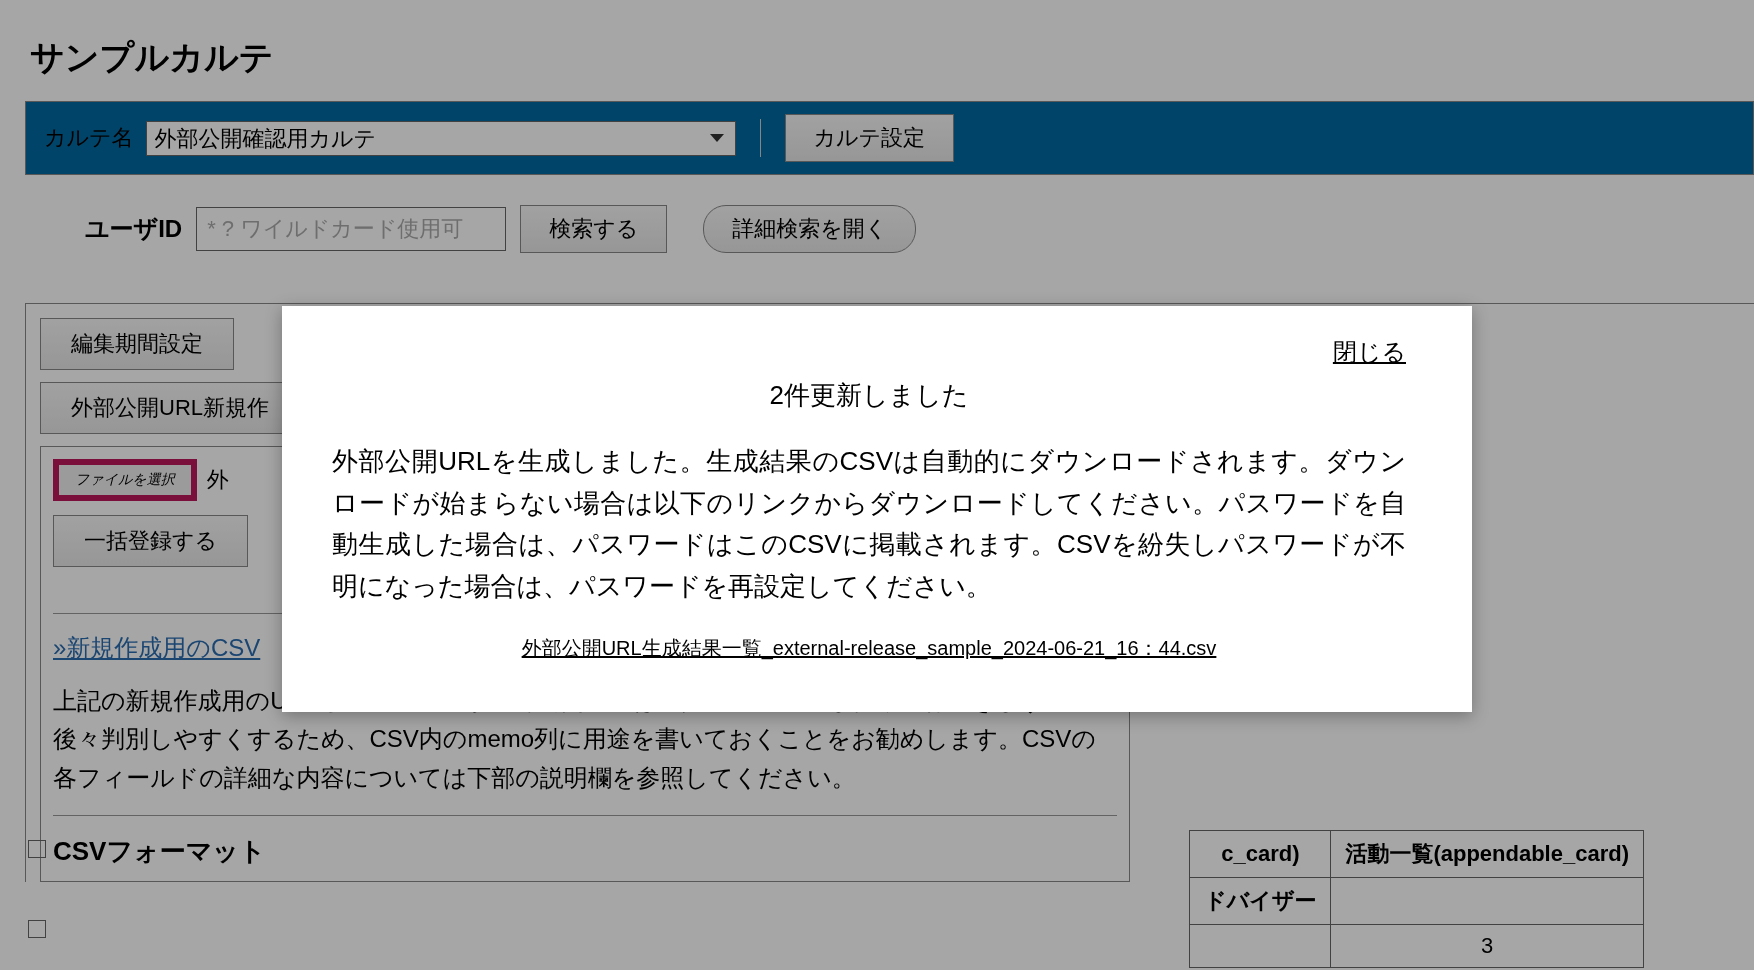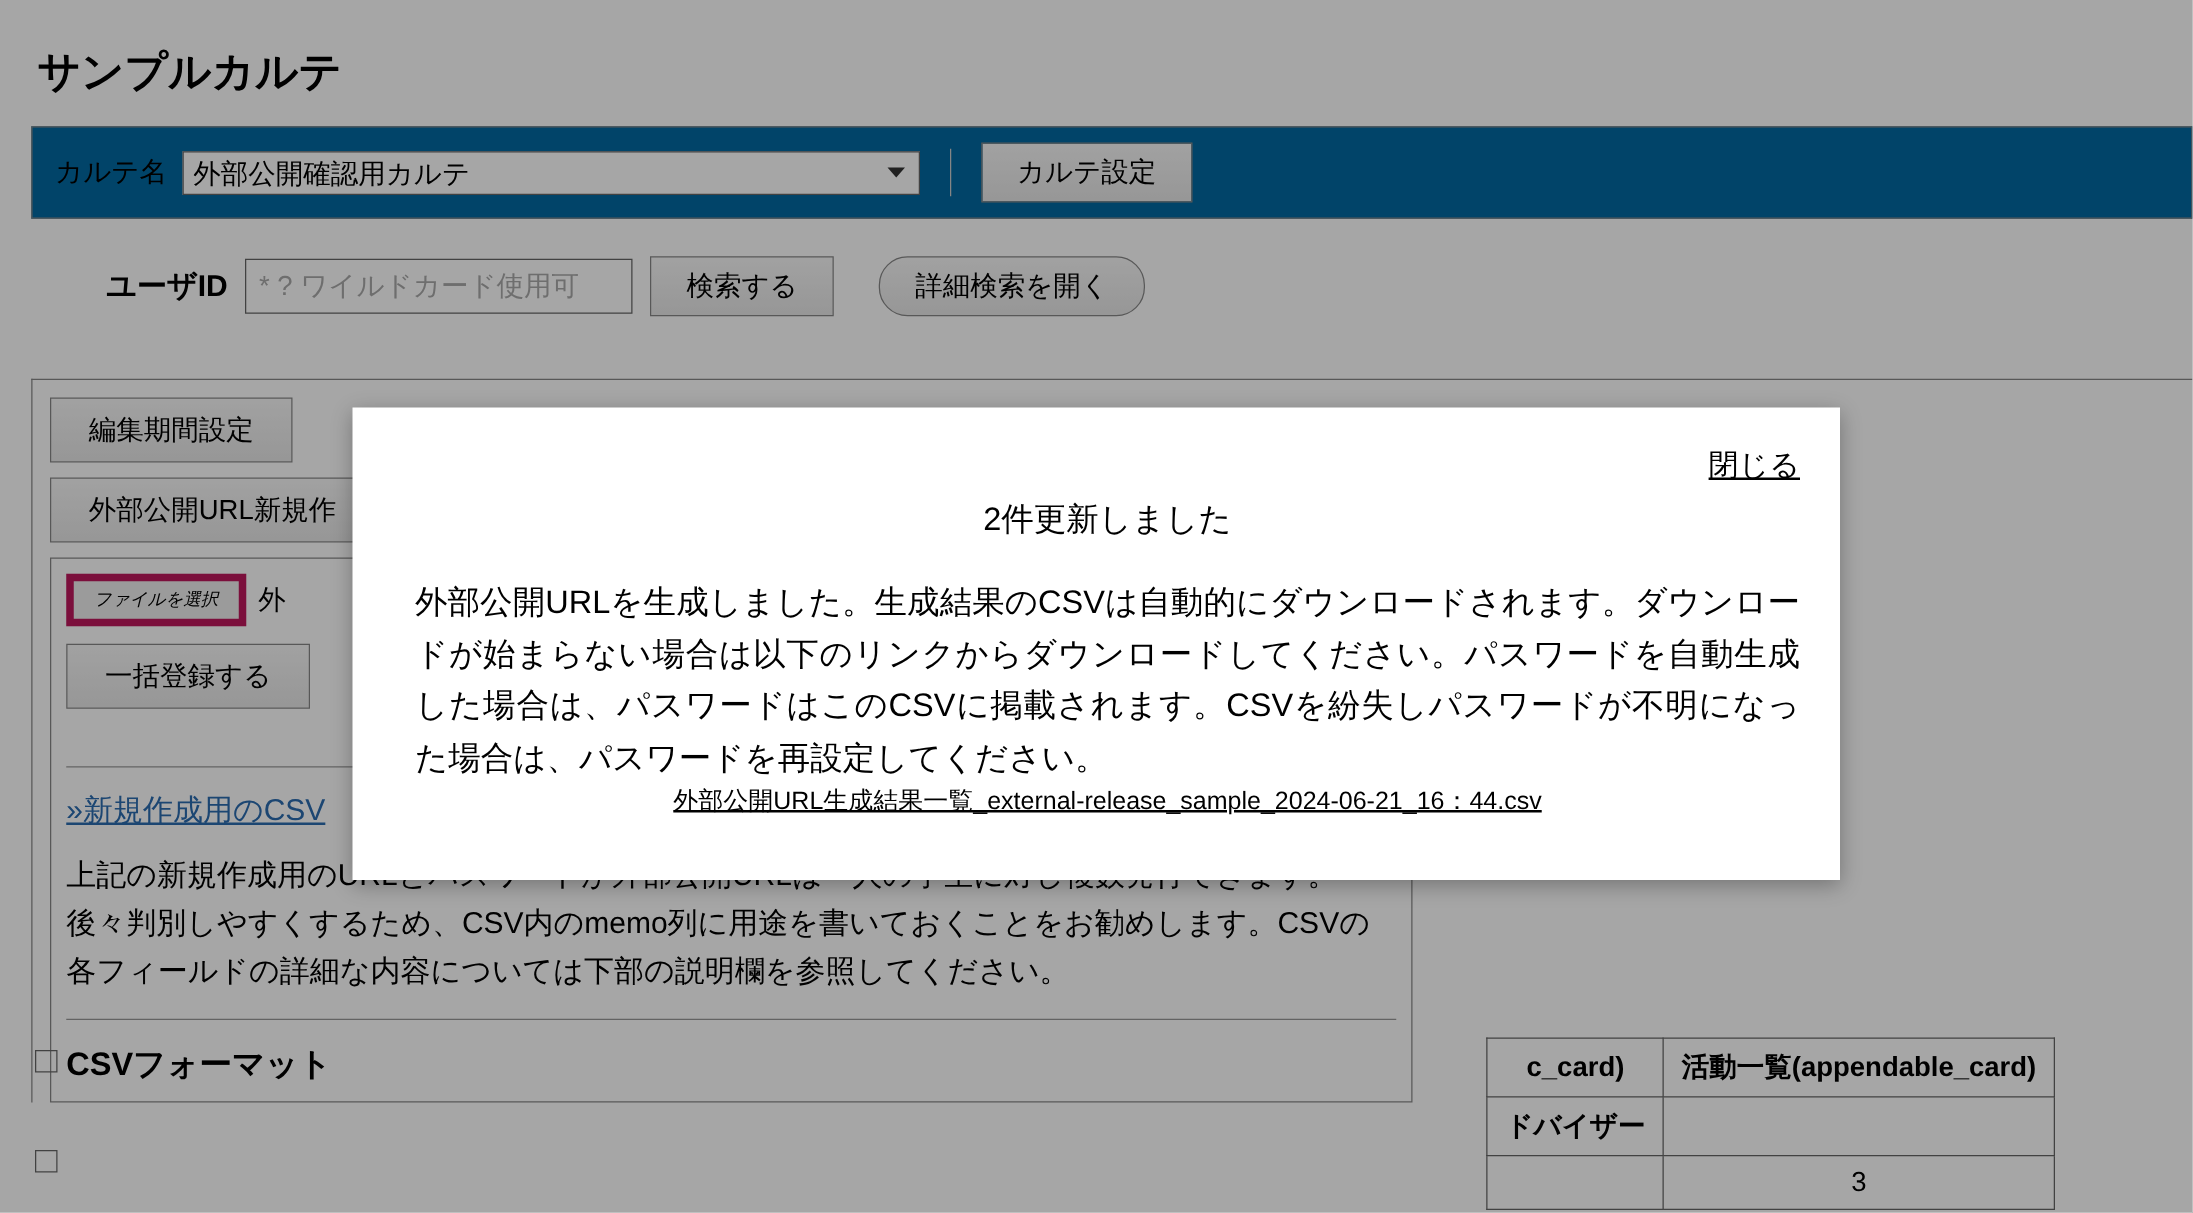--- a/index.html
+++ b/index.html
@@ -207,27 +207,27 @@
 
 .overlay {
   position: absolute;
   inset: 0;
   background: rgba(0,0,0,0.35);
   z-index: 100;
 }
 
 .modal {
   position: absolute;
-  top: 326px;
+  top: 306px;
   left: 50%;
   transform: translateX(-50%);
   width: 1190px;
   background: #fff;
   z-index: 200;
-  padding: 30px 32px 50px 50px;
+  padding: 30px 66px 50px 50px;
   box-shadow: 0 4px 16px rgba(0,0,0,0.3);
 }
 
 .modal-close {
   text-align: right;
   font-size: 24px;
   text-decoration: underline;
   cursor: pointer;
   margin-bottom: 10px;
 }
@@ -235,20 +235,21 @@
 .modal-title {
   text-align: center;
   font-size: 26px;
   margin: 10px 0 28px 0;
 }
 
 .modal-body {
   font-size: 26px;
   line-height: 1.6;
   text-align: justify;
+  margin-bottom: 28px;
 }
 
 .modal-link {
   text-align: center;
 }
 
 .modal-link a {
   color: #000000;
   font-size: 20px;
 }

